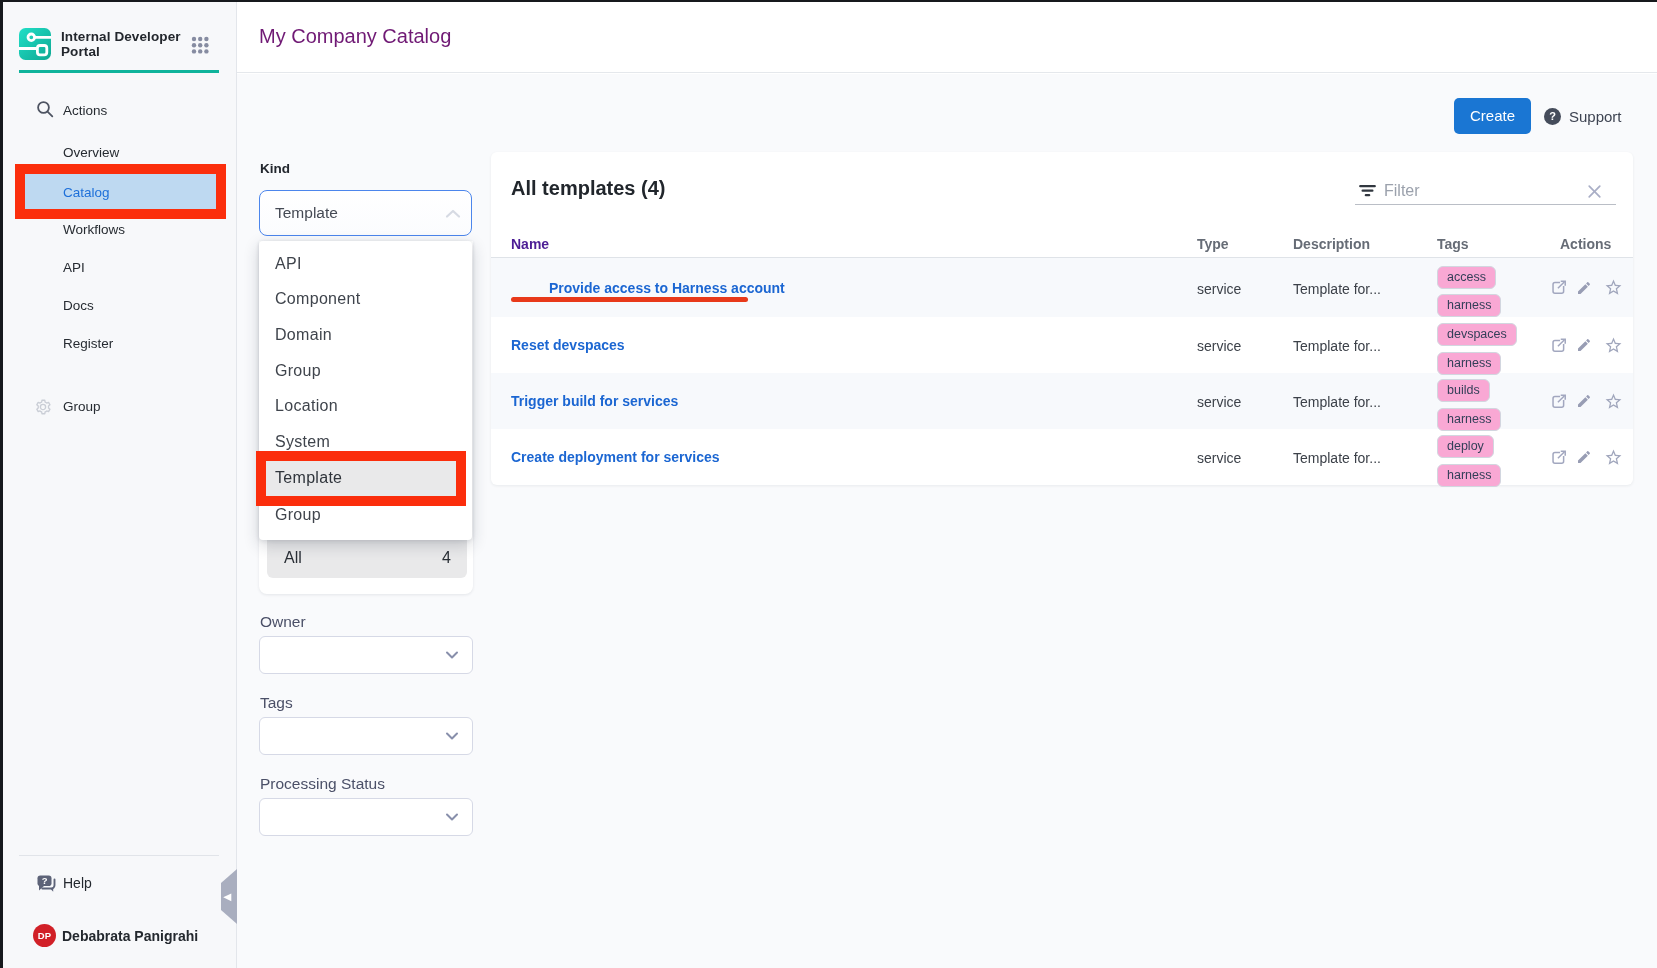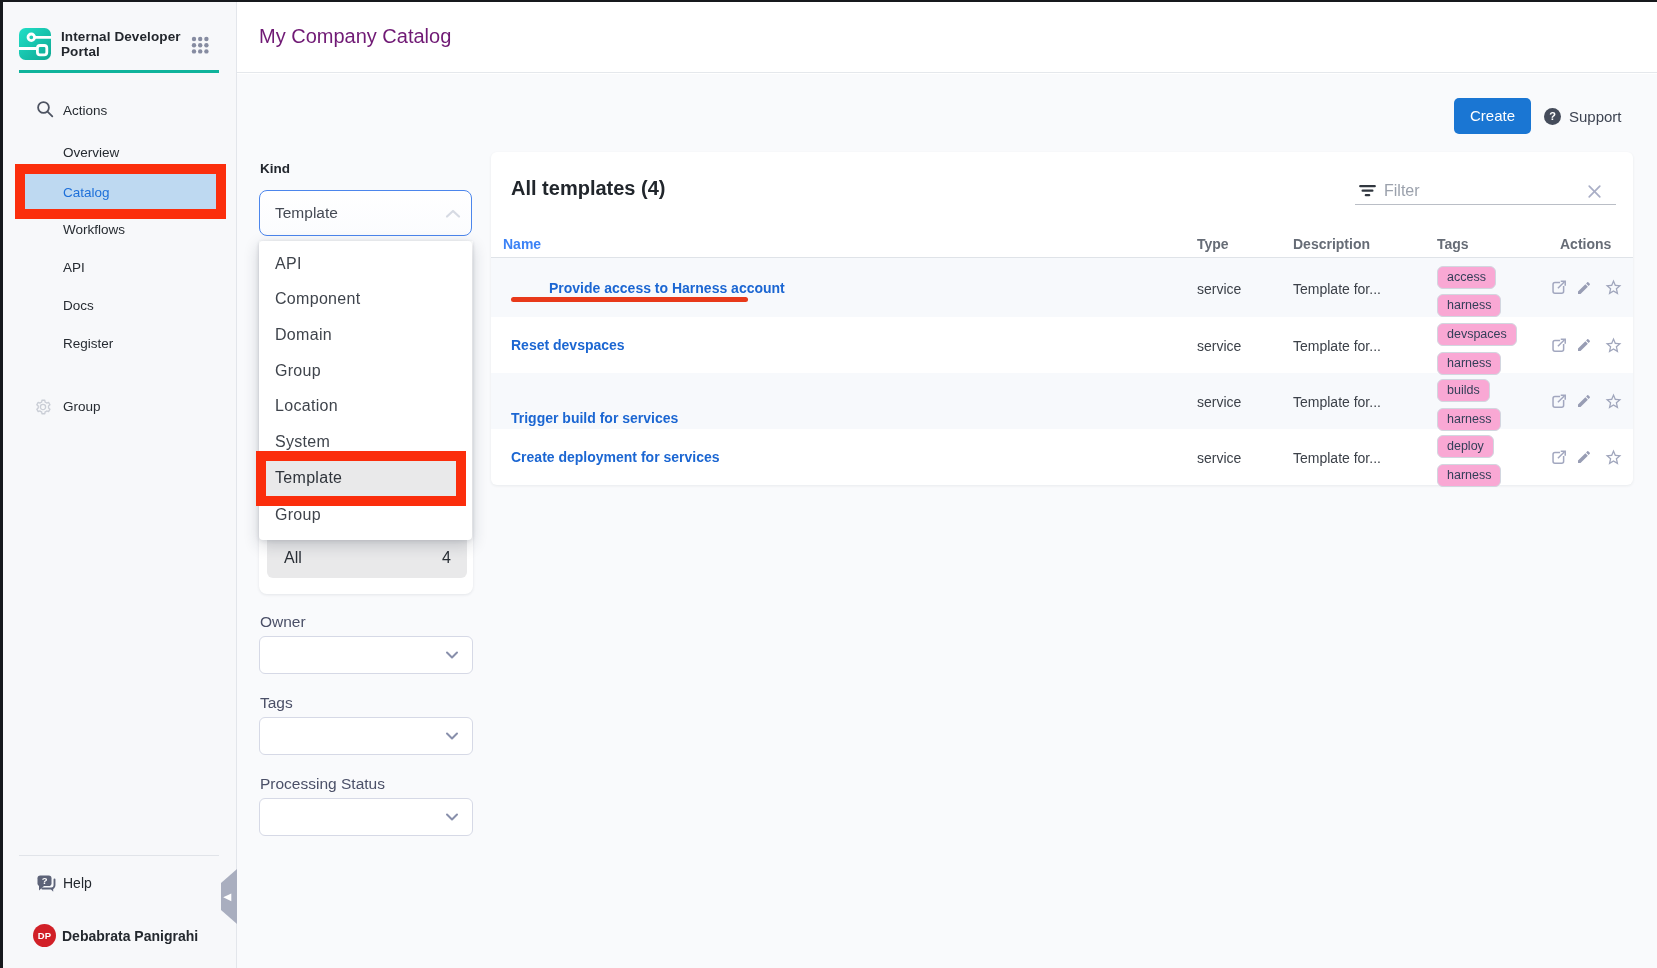--- a/index.html
+++ b/index.html
@@ -80,21 +80,21 @@
 
 #card { left:491px; top:152px; width:1142px; height:333px; background:#fff; border-radius:6px; box-shadow:0 1px 3px rgba(40,50,70,.08); z-index:2; }
 #card * { position:absolute; }
 #cardtitle { left:20px; top:25px; font-size:20px; font-weight:700; color:#21262c; }
 #fltlines { left:868px; top:32px; }
 #fltph { left:893px; top:30px; font-size:16px; color:#9ba1ac; }
 #fltx { left:1096px; top:32px; }
 #fltline { left:864px; top:51.5px; width:261px; height:1.5px; background:#babec6; }
 
 .th { font-size:14px; font-weight:700; color:#666c76; top:84px; }
-#th-name { left:12px; color:#3b82f6; }
+#th-name { left:20px; color:#4c1d95; }
 #th-type { left:706px; }
 #th-desc { left:802px; }
 #th-tags { left:946px; }
 #th-act { left:1069px; }
 #thline { left:0px; top:105px; width:1142px; height:1px; background:#dfe3e8; }
 
 .row { left:0; width:1142px; }
 .rowa { background:#f7f9fc; }
 .rlink { position:absolute; left:20px; font-size:14px; font-weight:700; color:#1b66d2; }
 .rtype { position:absolute; left:706px; font-size:14px; color:#3c4149; }
@@ -264,21 +264,21 @@
   <div class="rdesc" style="top:128.5px;">Template for...</div>
   <div class="chip" style="top:113.5px;">access</div>
   <div class="chip" style="top:142px;">harness</div>
 
   <div class="rlink" style="top:185px;">Reset devspaces</div>
   <div class="rtype" style="top:186px;">service</div>
   <div class="rdesc" style="top:186px;">Template for...</div>
   <div class="chip" style="top:171px;">devspaces</div>
   <div class="chip" style="top:199.5px;">harness</div>
 
-  <div class="rlink" style="top:258px;">Trigger build for services</div>
+  <div class="rlink" style="top:241px;">Trigger build for services</div>
   <div class="rtype" style="top:242px;">service</div>
   <div class="rdesc" style="top:242px;">Template for...</div>
   <div class="chip" style="top:227px;">builds</div>
   <div class="chip" style="top:255.5px;">harness</div>
 
   <div class="rlink" style="top:297px;">Create deployment for services</div>
   <div class="rtype" style="top:298px;">service</div>
   <div class="rdesc" style="top:298px;">Template for...</div>
   <div class="chip" style="top:283px;">deploy</div>
   <div class="chip" style="top:311.5px;">harness</div>

